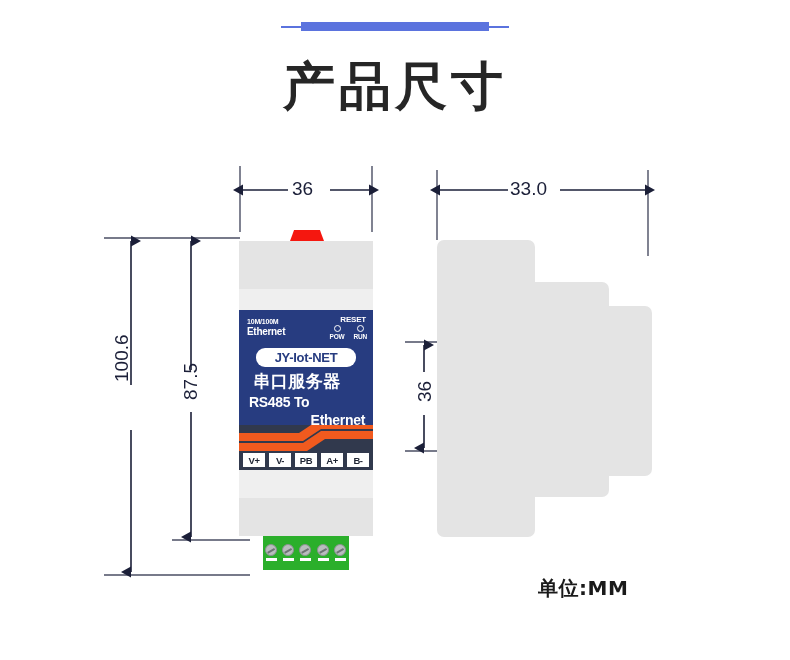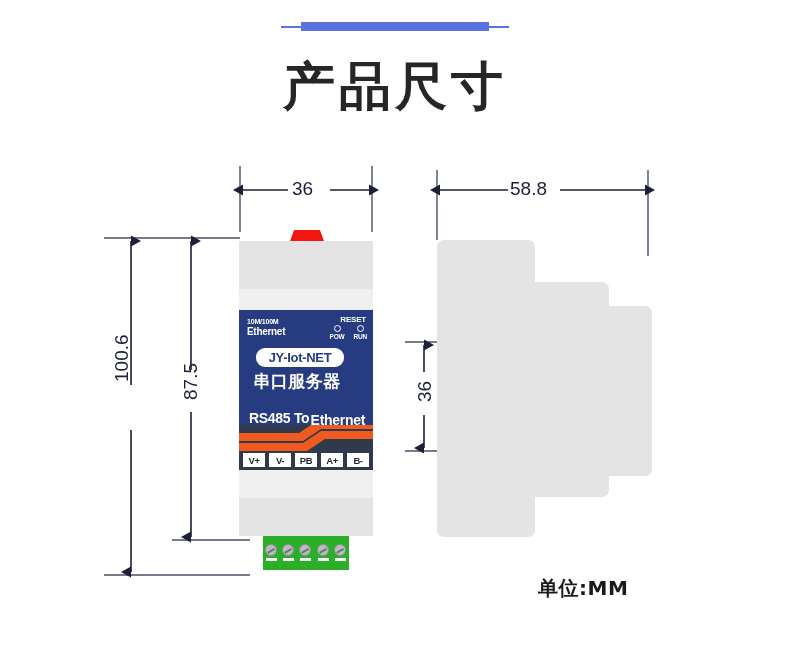--- a/index.html
+++ b/index.html
@@ -133,21 +133,21 @@
   .led-cap {
     font-size: 6.5px;
     font-weight: bold;
     color: #ffffff;
     letter-spacing: -0.2px;
   }
 
   .model-badge {
     position: absolute;
     left: 17px; top: 38px;
-    width: 88px; height: 19px;
+    width: 100px; height: 19px;
     background: #ffffff;
     border-radius: 9px;
     display: flex;
     align-items: center;
     justify-content: center;
     font-size: 13px;
     font-weight: bold;
     color: #273C80;
     letter-spacing: -0.3px;
     box-sizing: border-box;
@@ -163,21 +163,20 @@
     letter-spacing: 0.5px;
     font-family: "DejaVu Sans", "Liberation Sans", sans-serif;
   }
   .rs485-l1 {
     position: absolute;
     left: 10px; top: 84px;
     font-size: 14px;
     font-weight: bold;
     color: #ffffff;
     letter-spacing: -0.3px;
-    margin-top: 16px;
   }
   .rs485-l2 {
     position: absolute;
     right: 8px; top: 102px;
     font-size: 14px;
     font-weight: bold;
     color: #ffffff;
     letter-spacing: -0.3px;
   }
 
@@ -454,18 +453,18 @@
       </div>
       <div class="screw-unit">
         <div class="screw"></div>
         <div class="screw-slot"></div>
       </div>
     </div>
   </div>
 </div>
 
 <div class="dim-label dim-36-top">36</div>
-<div class="dim-label dim-588">58.8</div>
+<div class="dim-label dim-588">33.0</div>
 <div class="dim-label dim-1006">100.6</div>
 <div class="dim-label dim-875">87.5</div>
 <div class="dim-label dim-36-right">36</div>
 
 <div class="unit-note">单位:MM</div>
 
 </body></html>

